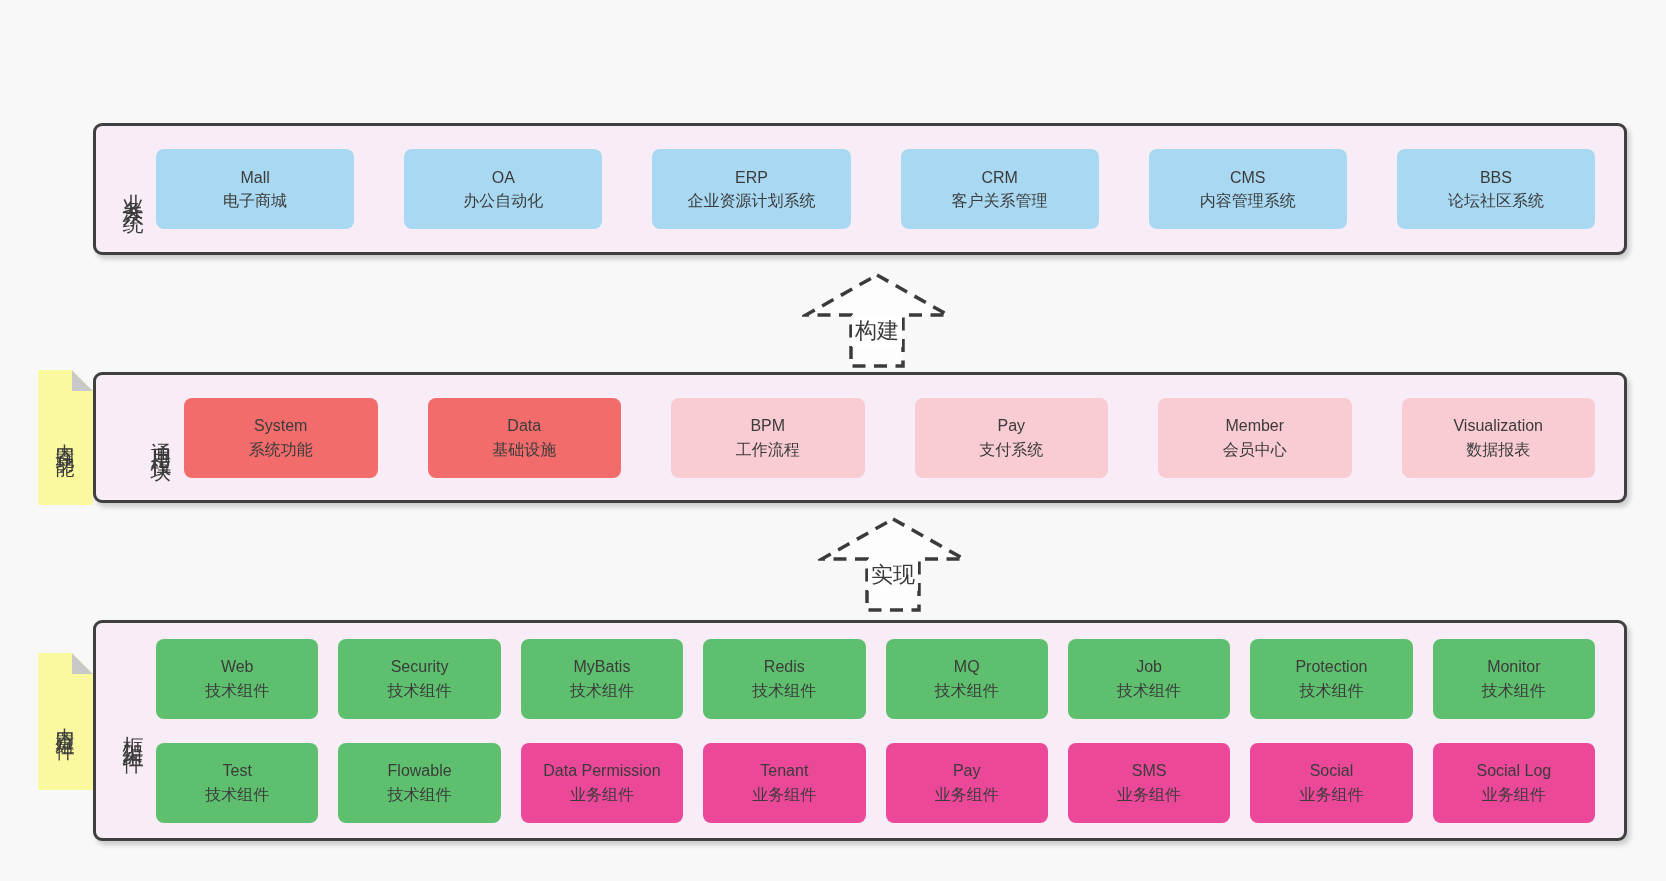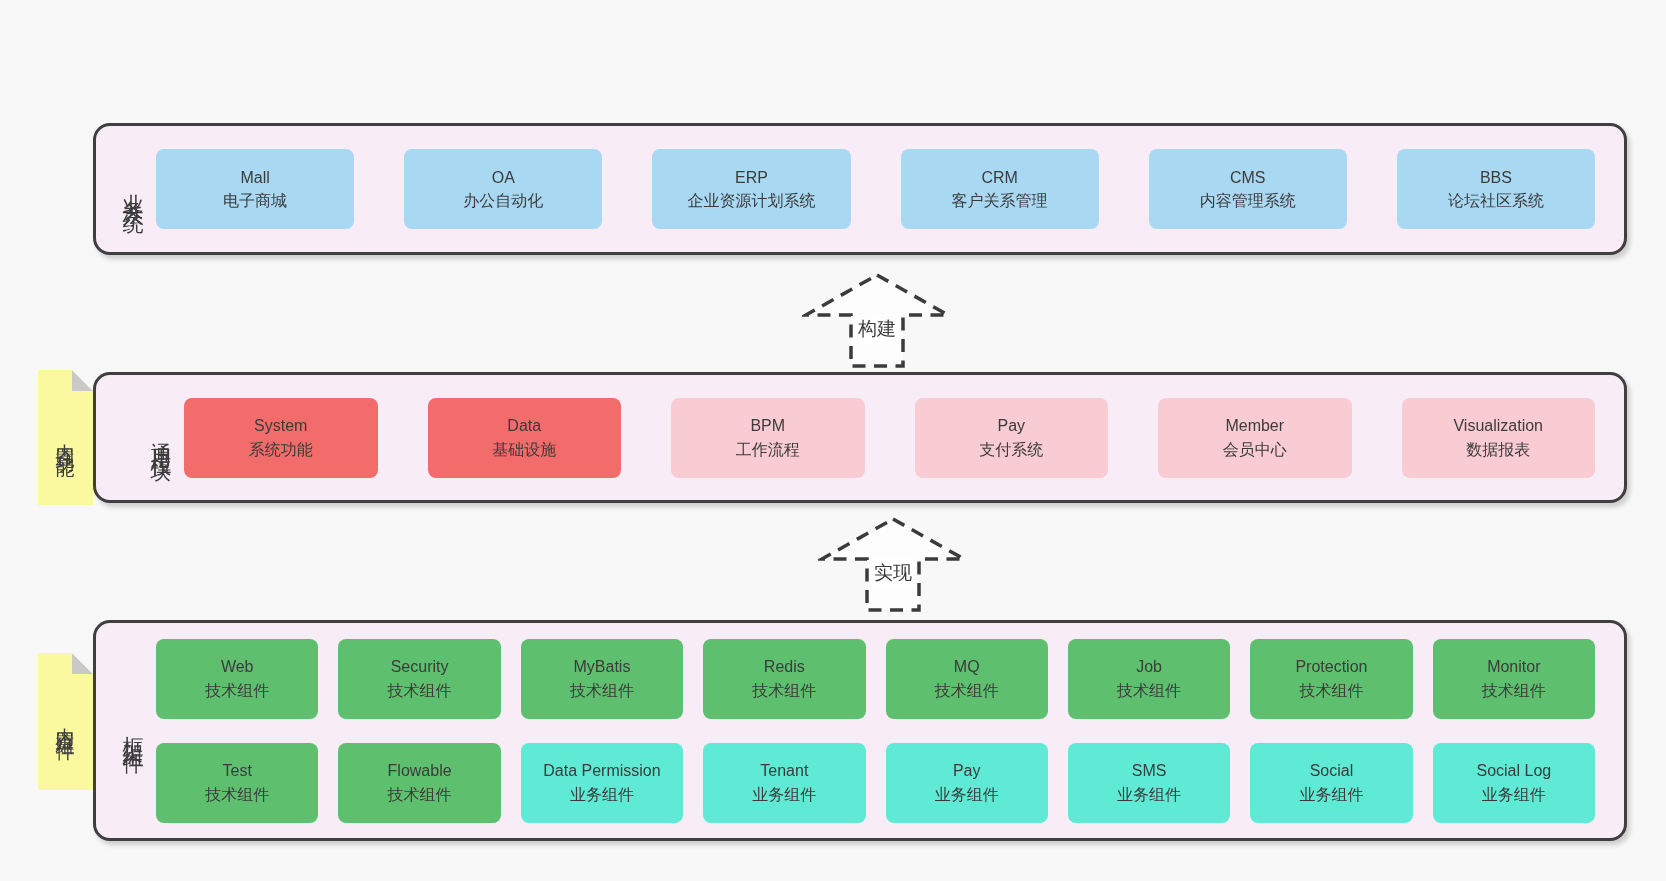--- a/index.html
+++ b/index.html
@@ -11,21 +11,21 @@
     position:relative;
     width:1666px;height:881px;
     background:#f8f8f8;
     color:#3b3b3b;
     overflow:hidden;
   }
   
   .panel{
     position:absolute;left:93px;width:1534px;
     background:#f8edf6;
-    border:3px solid #3f3f3f;border-radius:17px;
+    border:3px solid #3f3f3f;border-radius:9px;
     box-shadow:3px 4px 5px rgba(0,0,0,.18);
     box-sizing:border-box;
     display:flex;align-items:center;
     z-index:2;
   }
   #panel-business{top:123px;height:132px;}
   #panel-modules{top:372px;height:131px;padding-left:28px;}
   #panel-components{top:620px;height:221px;}
   .side-label{
     writing-mode:vertical-rl;text-orientation:upright;
@@ -45,21 +45,21 @@
   .box{
     flex:1;height:80px;border-radius:8px;
     display:flex;flex-direction:column;align-items:center;justify-content:center;
     text-align:center;font-size:16px;line-height:1.45;
     padding:0 10px;box-sizing:border-box;
   }
   .box.blue{background:#a9d9f2;}
   .box.red{background:#f36c6c;}
   .box.pink{background:#f9cbd3;}
   .box.green{background:#5ec06f;}
-  .box.lightgreen{background:#5eead4;}
+  .box.lightgreen{background:#ec4899;}
   .box-title,.box-subtitle{max-width:100%;}
   
   .note{
     position:absolute;left:38px;width:55px;
     background:#fbf9a0;
     clip-path:polygon(0 0,calc(100% - 21px) 0,100% 21px,100% 100%,0 100%);
     display:flex;align-items:center;justify-content:center;
     z-index:1;
   }
   #note-modules{top:370px;height:135px;}
@@ -76,21 +76,21 @@
   
   .arrow{
     position:absolute;width:150px;height:97px;z-index:3;
   }
   #arrow-build{left:802px;top:272px;}
   #arrow-implement{left:818px;top:516px;}
   .arrow svg{display:block;width:150px;height:97px;}
   .arrow-label{
     position:absolute;left:50%;top:43px;transform:translateX(-50%);
     background:#ffffff;padding:1px 3px;
-    font-size:19px;color:#3b3b3b;white-space:nowrap;font-family:Liberation Serif, serif;
+    font-size:22px;color:#3b3b3b;white-space:nowrap;font-family:Liberation Serif, serif;
   }
 </style>
 </head>
 <body>
 
 <div class="canvas">
 
   <div class="panel" id="panel-business">
     <div class="side-label">业务系统</div>
     <div class="box-row">

